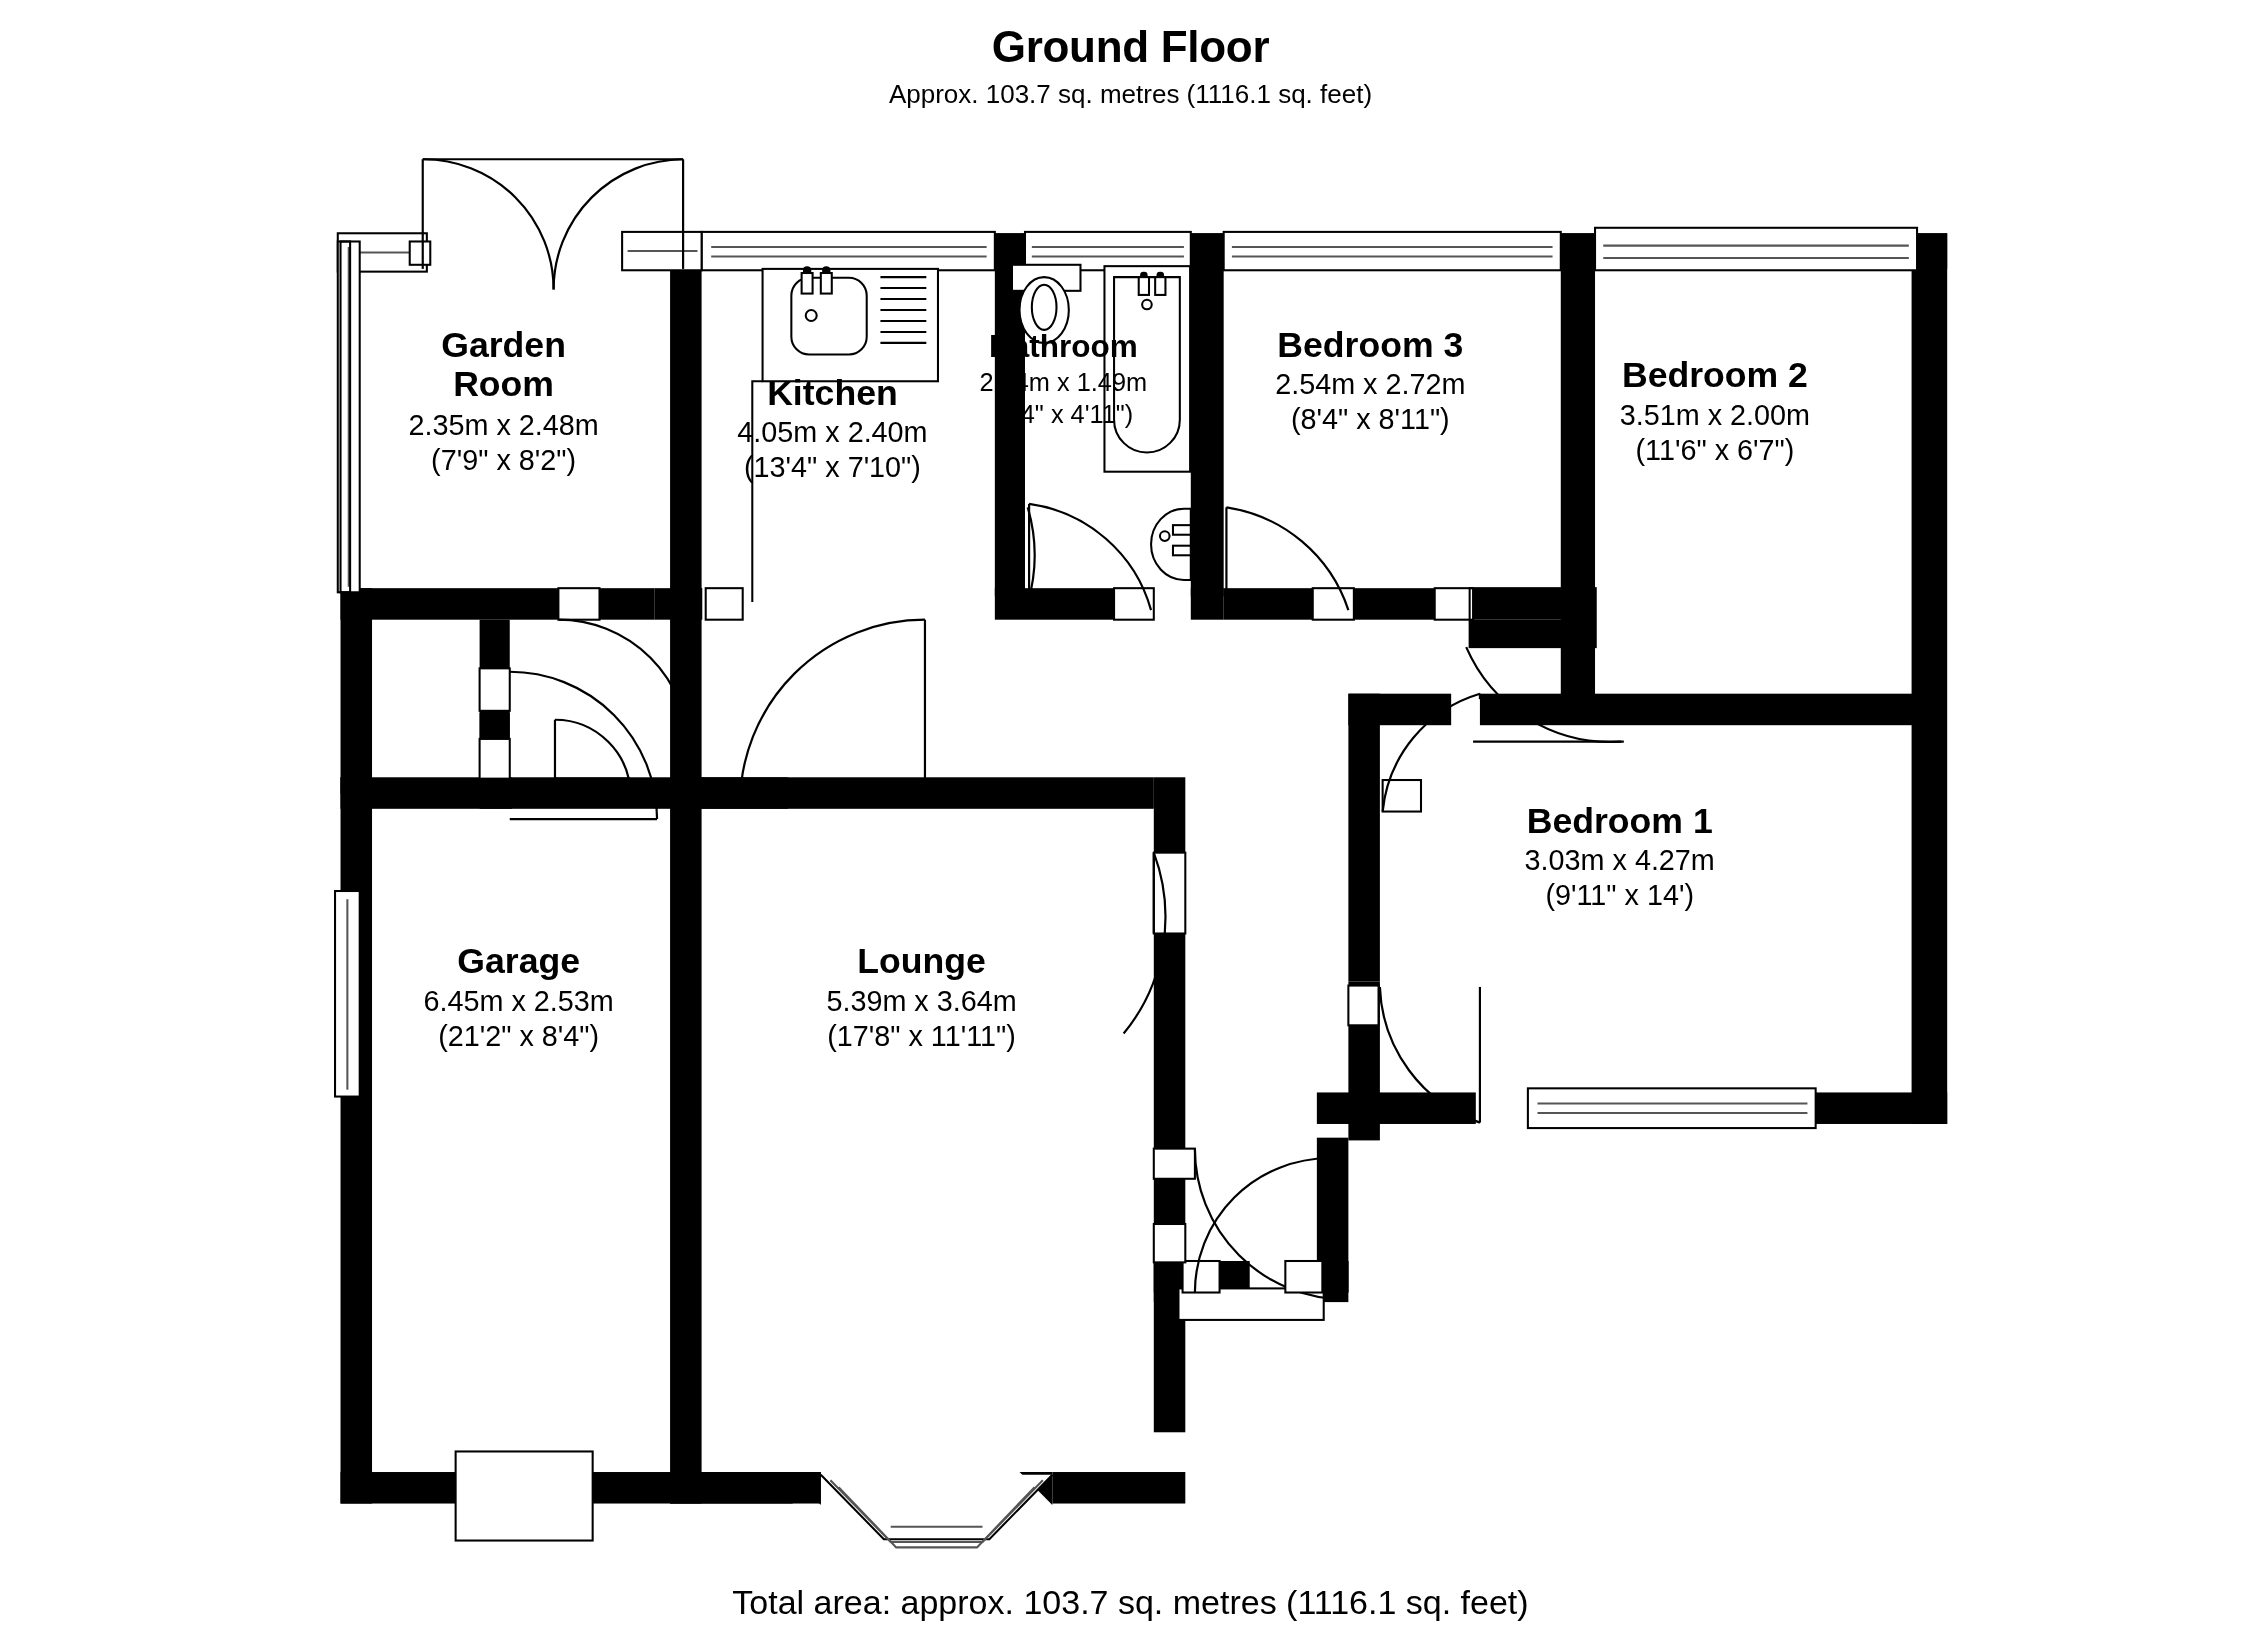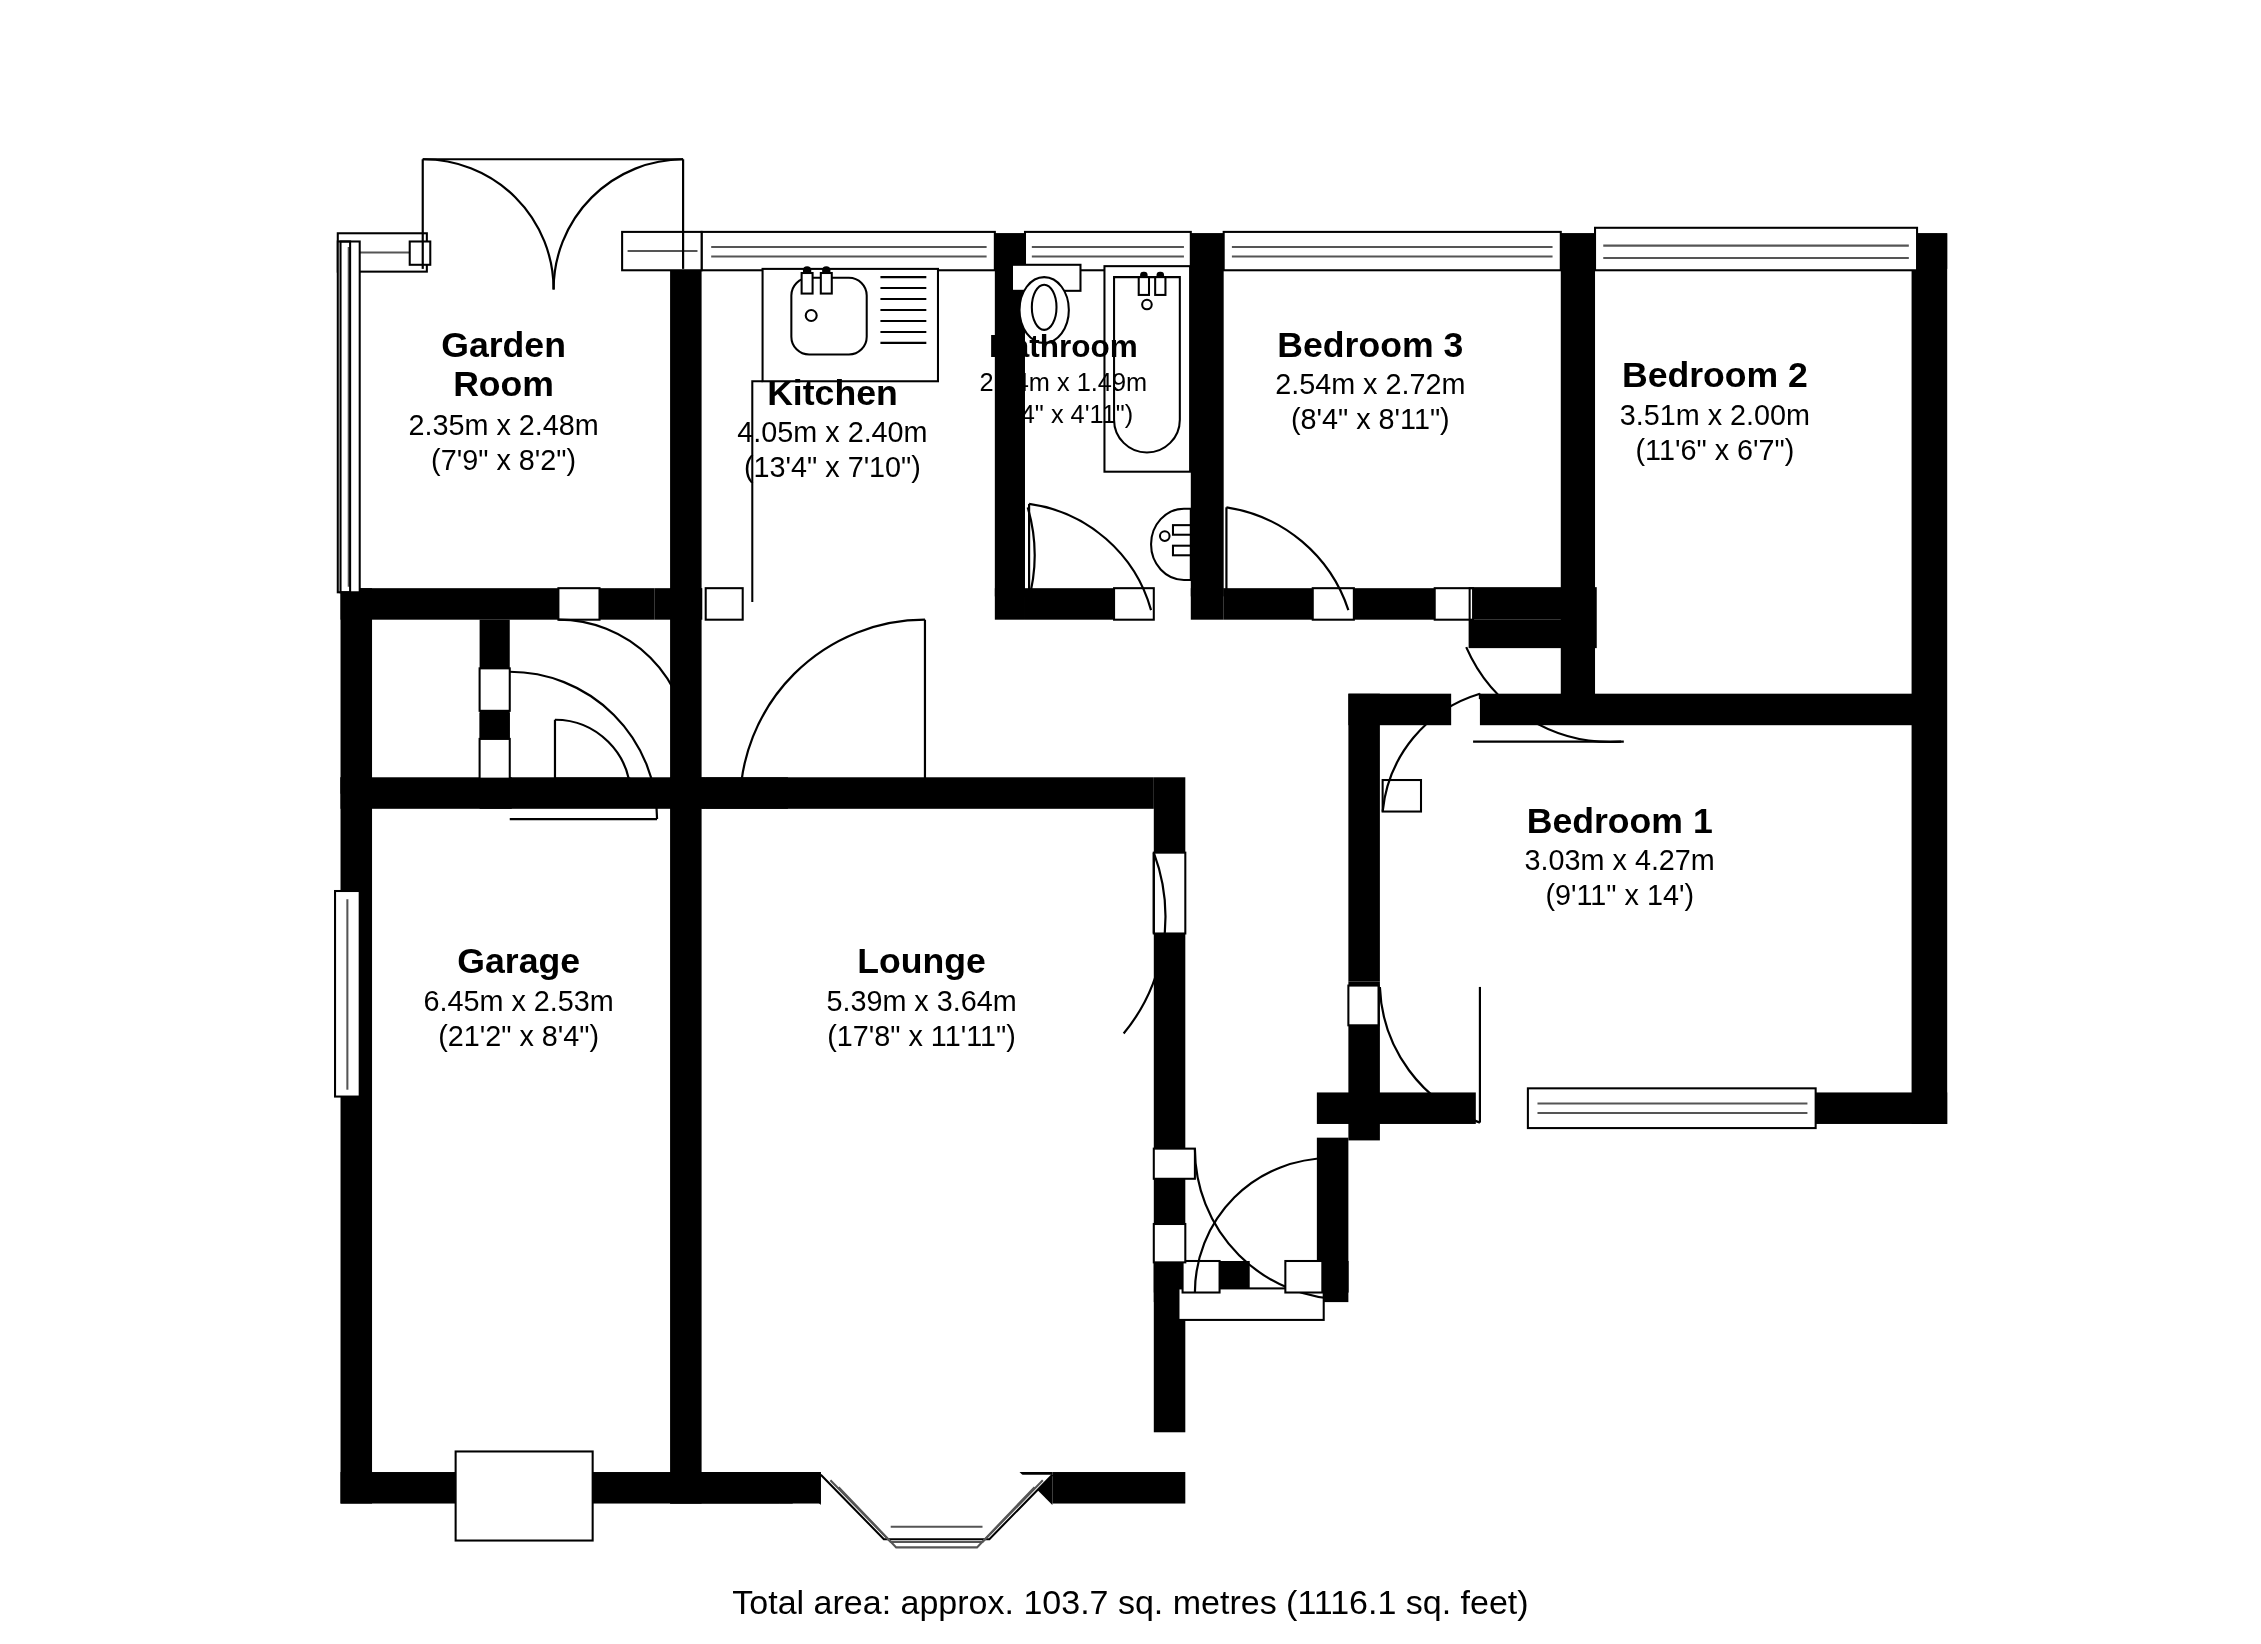--- a/index.html
+++ b/index.html
@@ -81,20 +81,24 @@
     font-weight: normal;
   }
   .room-name-sm { font-size: 46px; font-weight: bold; }
   .room-dim-sm  { font-size: 37px; font-weight: normal; }
 </style>
 </head>
 <body>
 
 <div id="plan-root">
 
+  <div class="title-block">
+    <div class="plan-title">Ground Floor</div>
+    <div class="plan-subtitle">Approx. 103.7 sq. metres (1116.1 sq. feet)</div>
+  </div>
 
   <svg class="floorplan" viewBox="0 0 3300 2400" xmlns="http://www.w3.org/2000/svg">
 
     <g>
 
       <rect class="wall" x="978" y="340" width="46" height="52"></rect>
 
       <rect class="wall" x="1452" y="340" width="44" height="52"></rect>
 
       <rect class="wall" x="1738" y="340" width="48" height="52"></rect>

